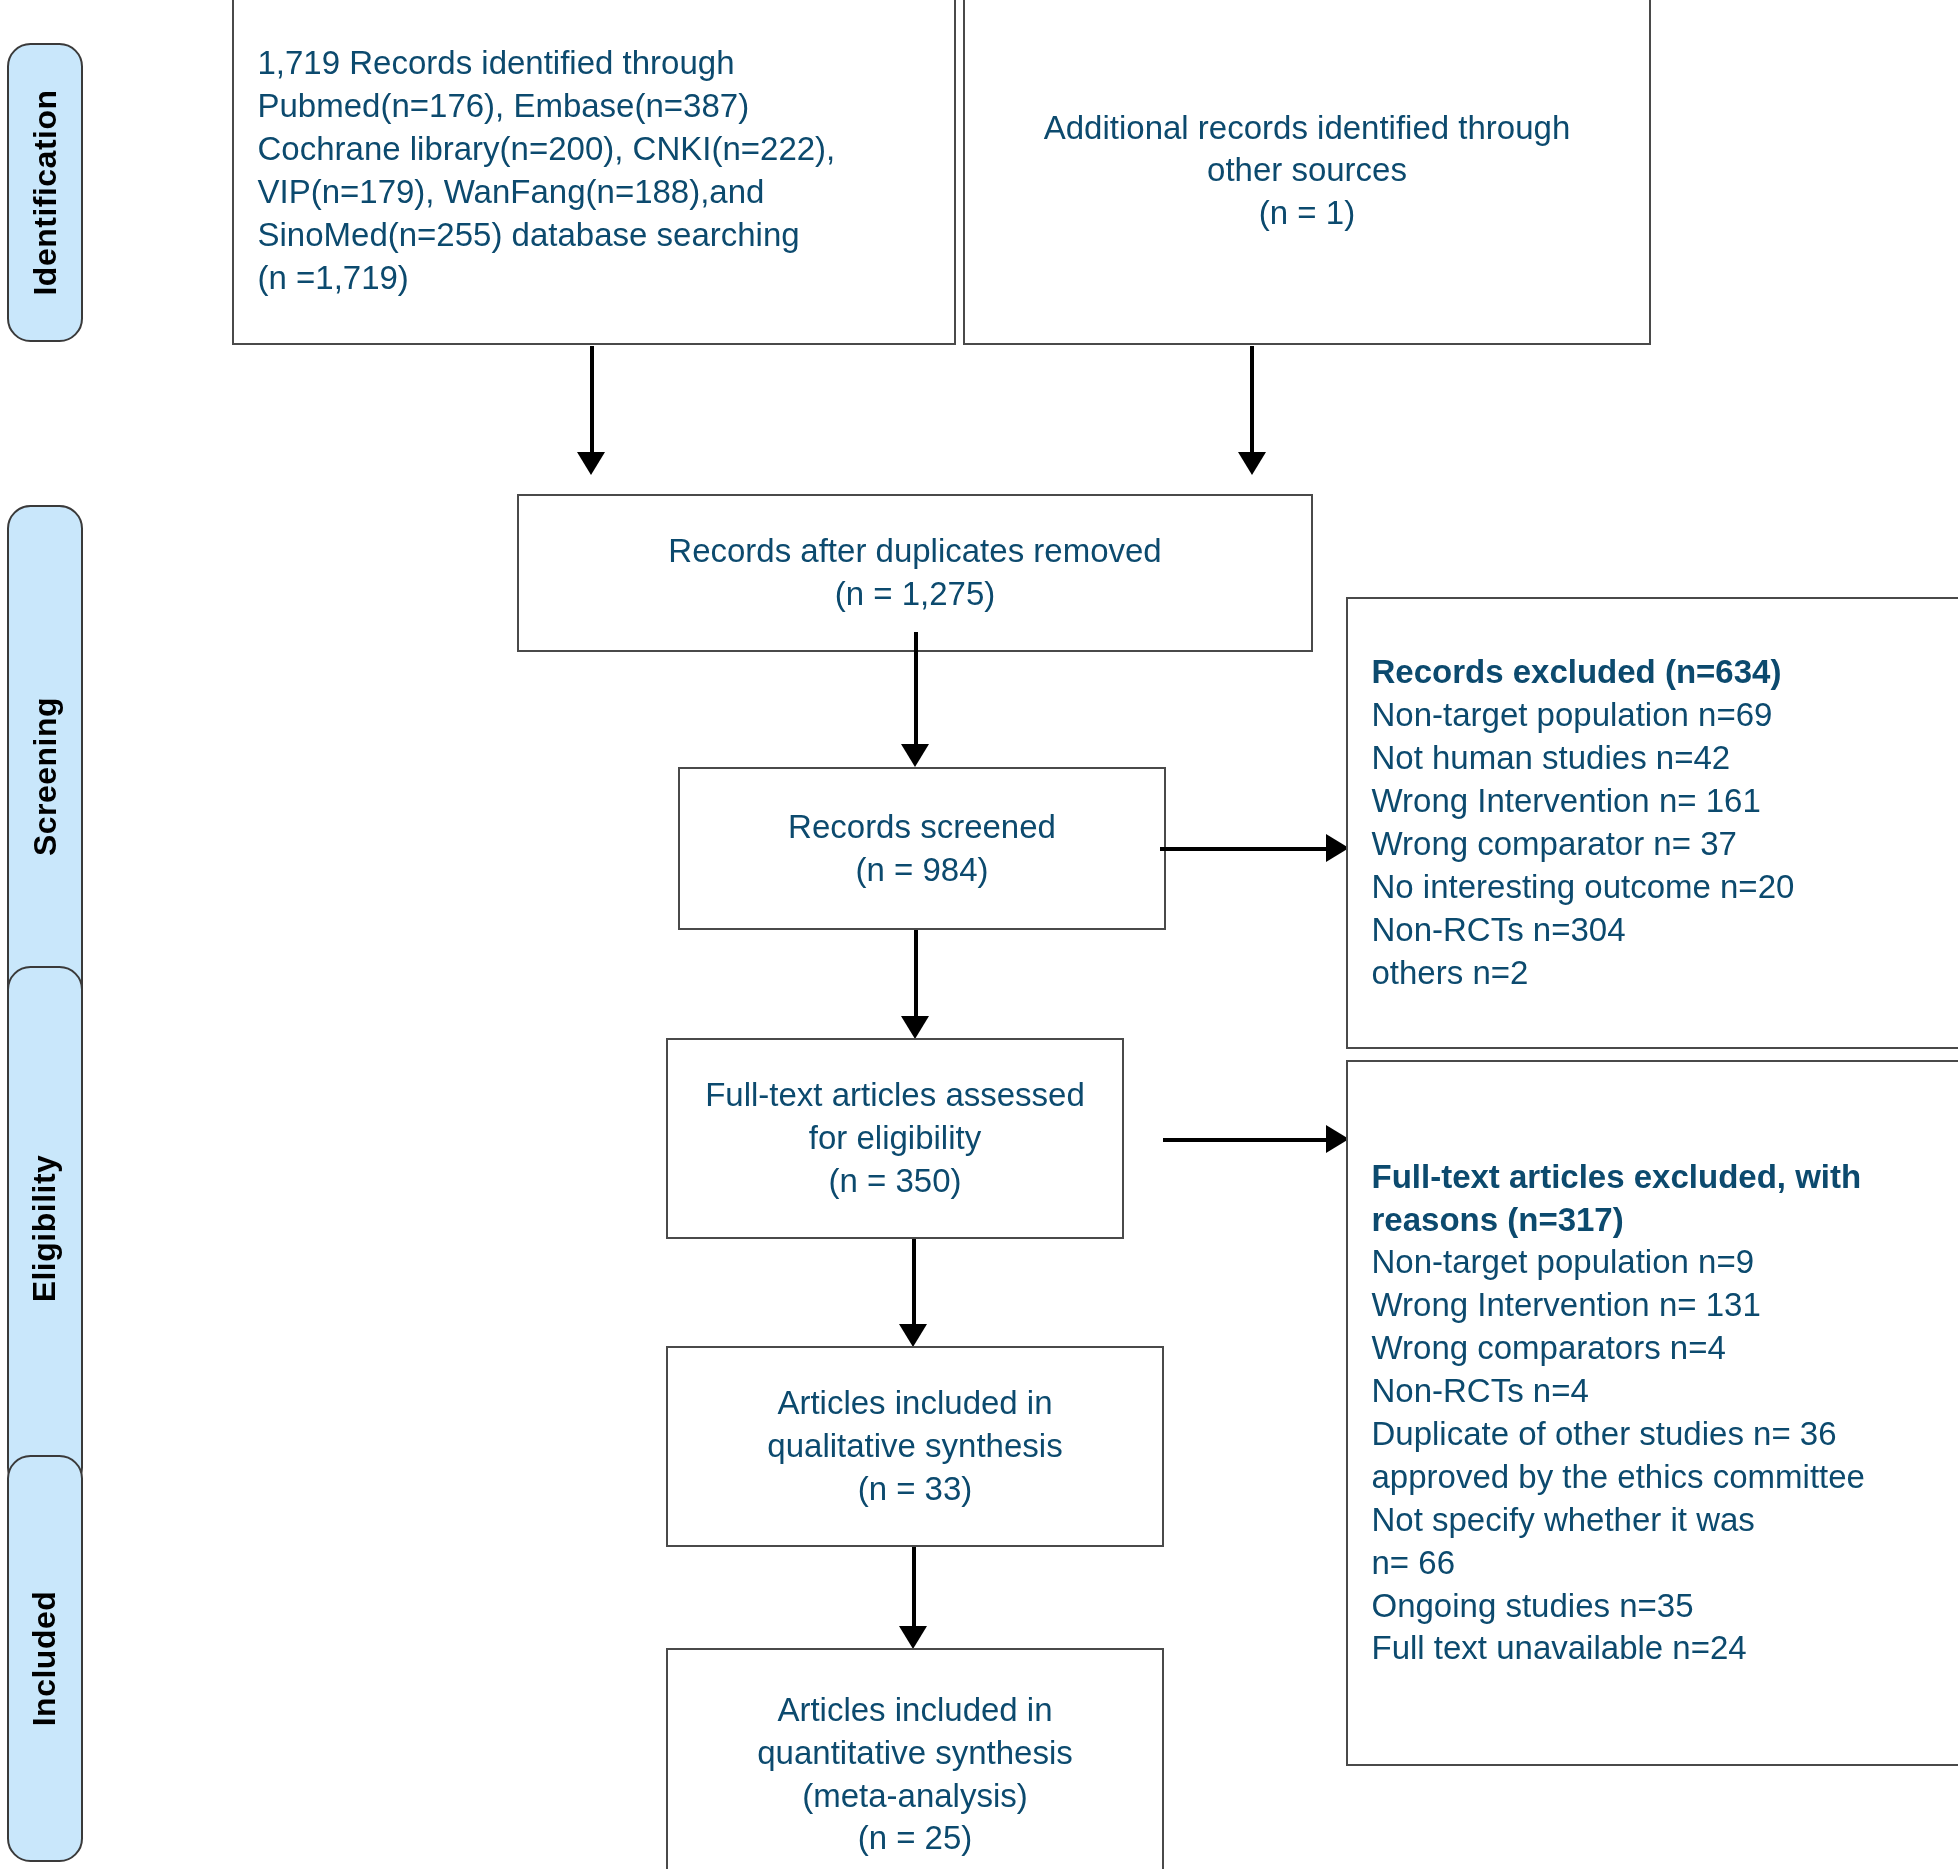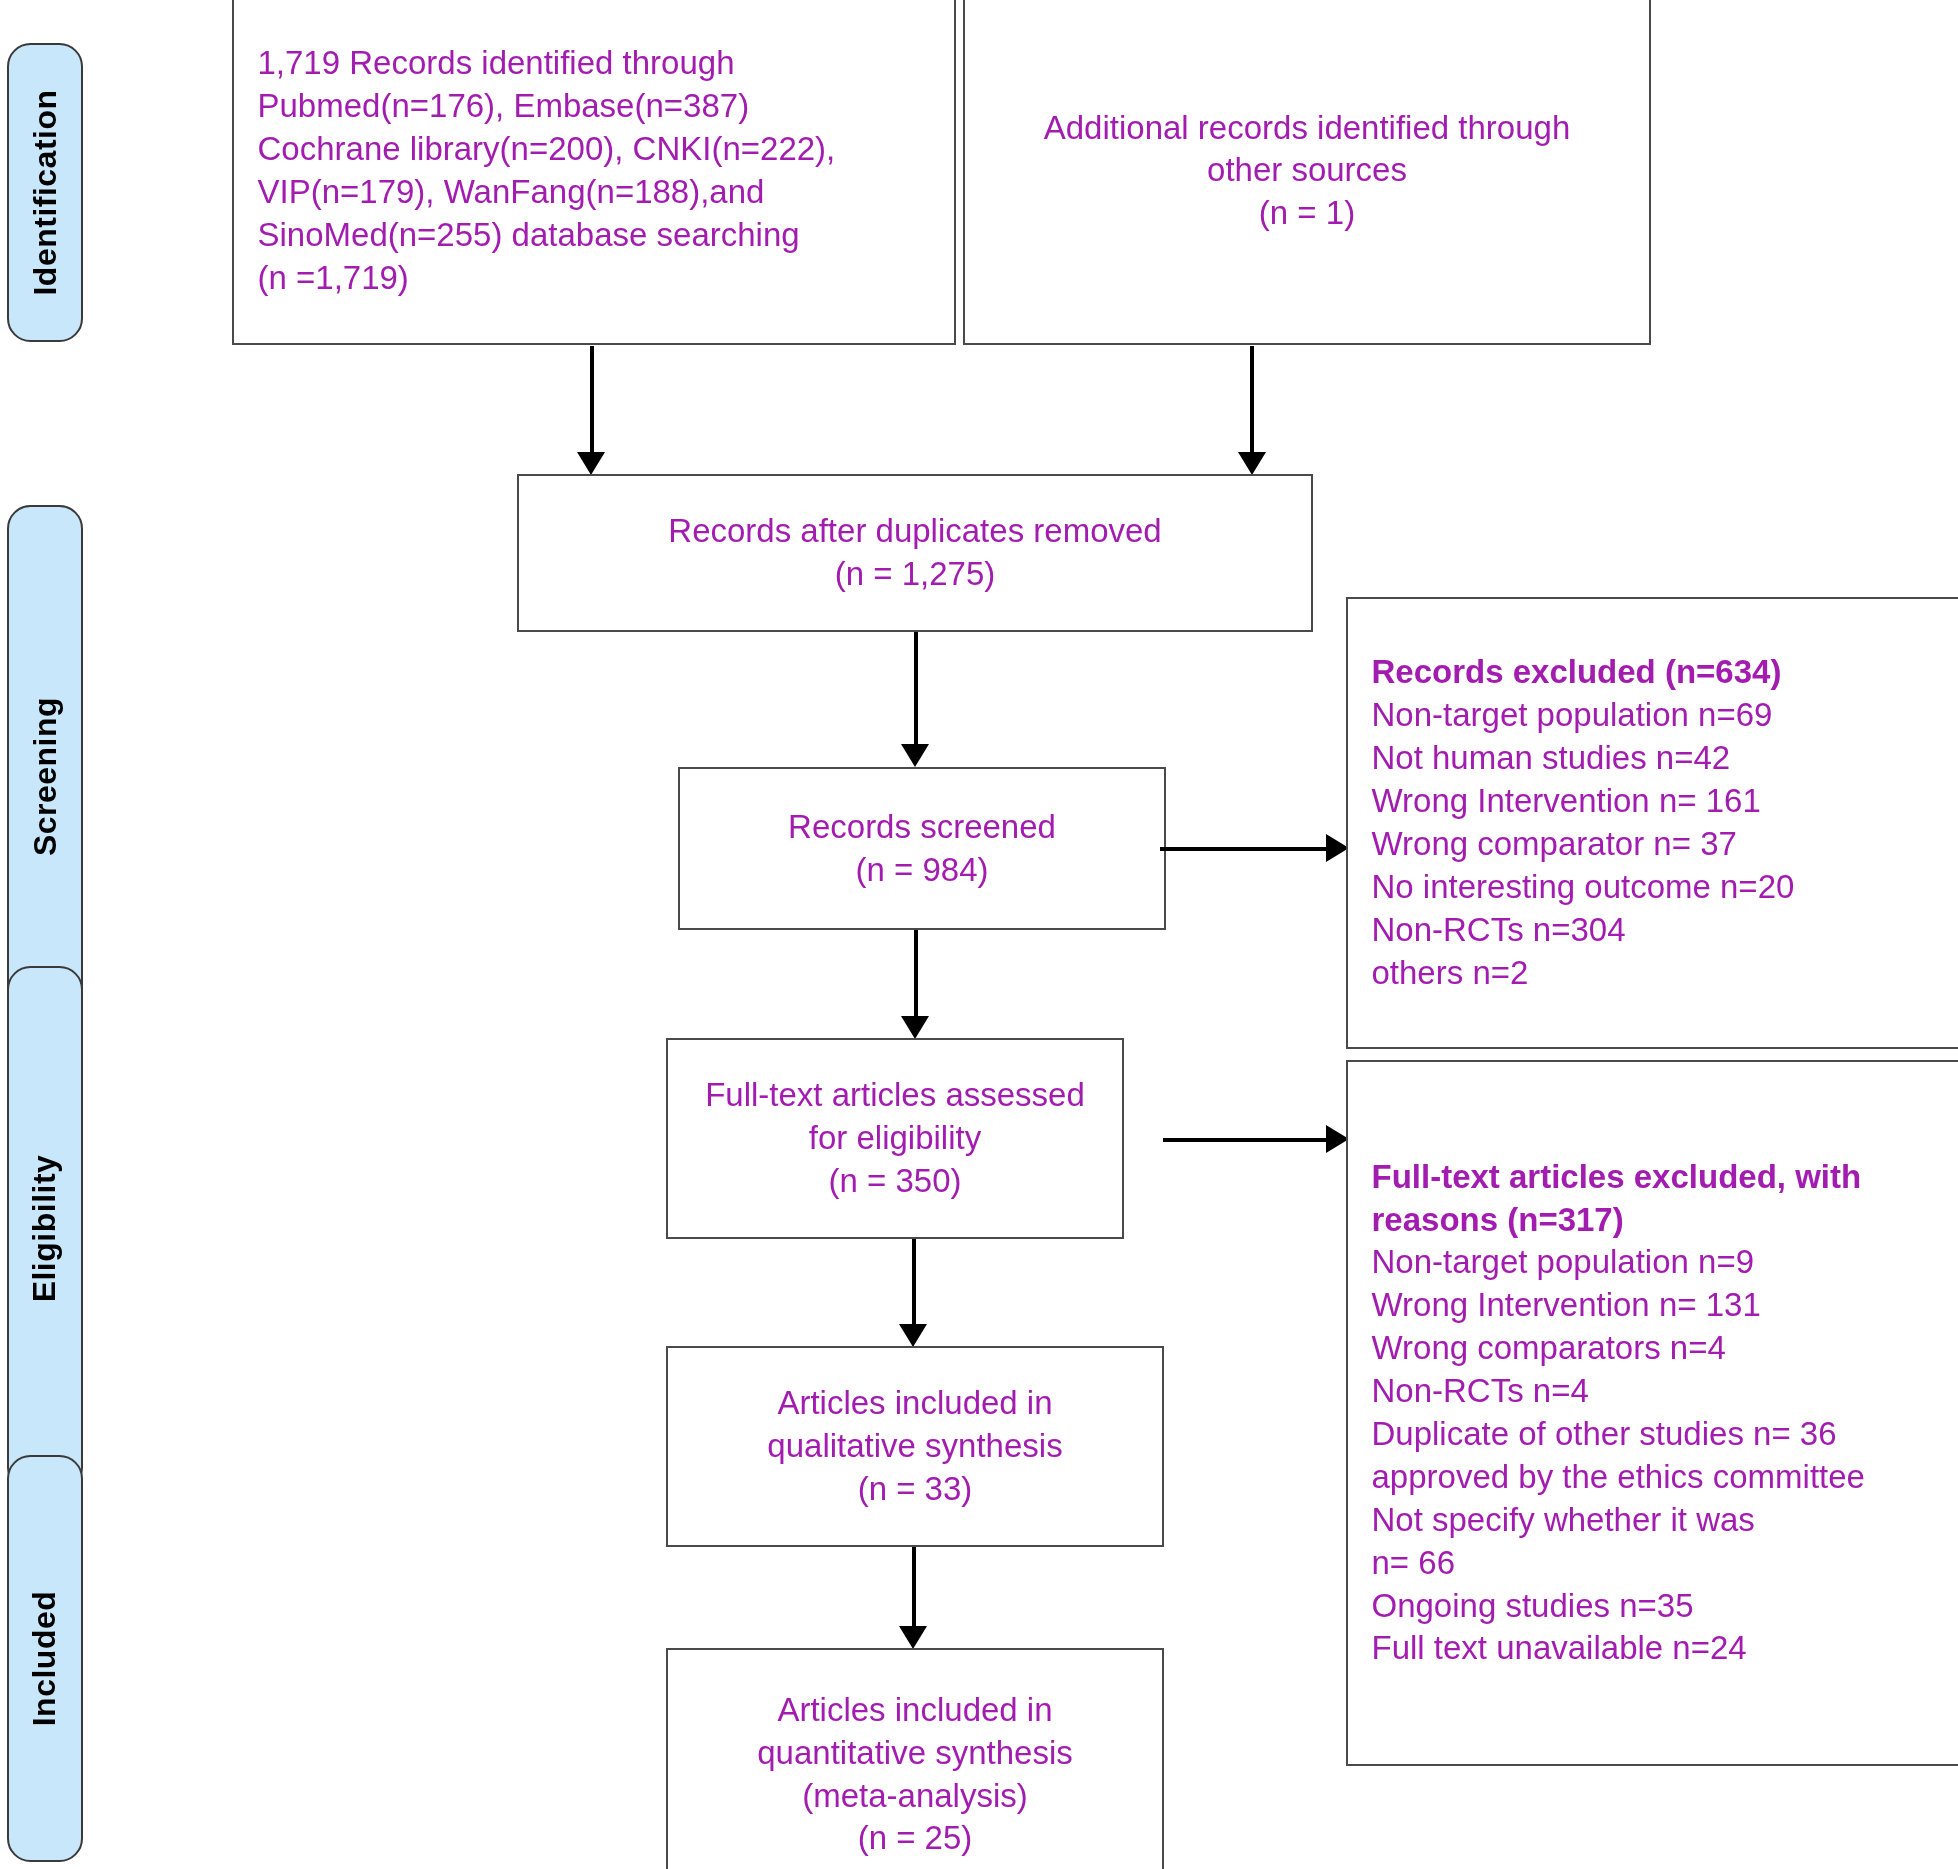--- a/index.html
+++ b/index.html
@@ -55,21 +55,21 @@
     align-items: center;
     text-align: center;
   }
   .flow-box.left-align {
     align-items: flex-start;
     text-align: left;
   }
   .flow-box .line {
     font-size: 33px;
     line-height: 1.30;
-    color: #a21caf;
+    color: #0c4a6e;
     white-space: nowrap;
     font-family: "Liberation Sans", sans-serif;
   }
   .flow-box.left-align .line {
     padding-left: 23.5px;
   }
   .flow-box .line.bold {
     font-weight: bold;
   }
 
@@ -133,21 +133,21 @@
     <div class="line">other sources</div>
     <div class="line">(n = 1)</div>
   </div>
 
   <div class="conn v" style="left:590px; top:346px; height:110px;"></div>
   <div class="arrowhead-down" style="left:577px; top:452px;"></div>
 
   <div class="conn v" style="left:1250px; top:346px; height:110px;"></div>
   <div class="arrowhead-down" style="left:1238px; top:452px;"></div>
 
-  <div class="flow-box center-align" style="left:517px; top:474px; width:796px; height:158px;">
+  <div class="flow-box center-align" style="left:517px; top:494px; width:796px; height:158px;">
     <div class="line">Records after duplicates removed</div>
     <div class="line">(n = 1,275)</div>
   </div>
 
   <div class="conn v" style="left:914px; top:632px; height:114px;"></div>
   <div class="arrowhead-down" style="left:901px; top:744px;"></div>
 
   <div class="flow-box center-align" style="left:671px; top:767px; width:488px; height:163px;margin-left:7px;">
     <div class="line">Records screened</div>
     <div class="line">(n = 984)</div>

